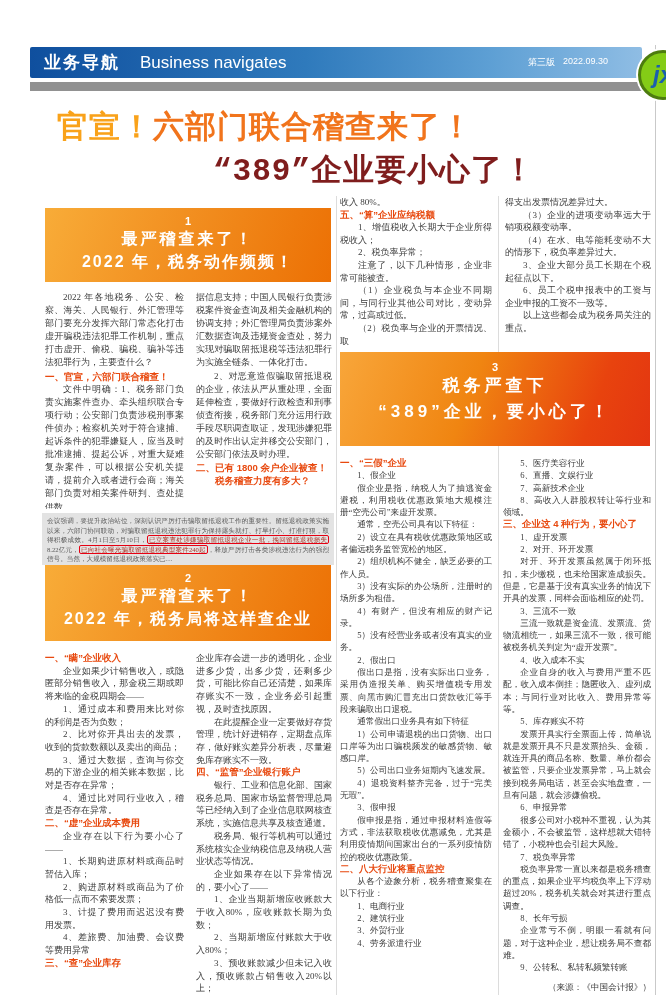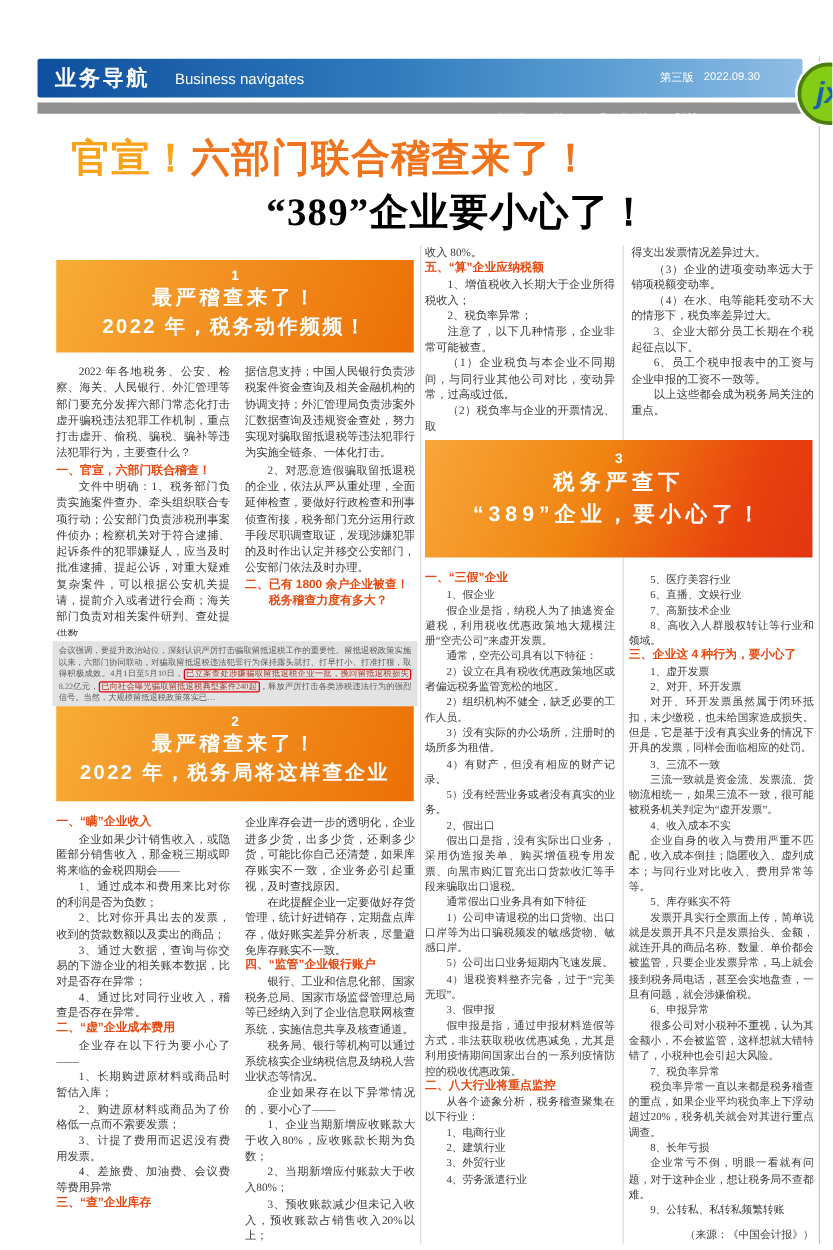--- a/index.html
+++ b/index.html
@@ -5,40 +5,40 @@
   html,body{margin:0;padding:0;background:#ffffff;}
   .page{position:relative;width:666px;height:1000px;background:#fff;overflow:hidden;
         font-family:"Liberation Serif",serif;}
 
   
   .topbar{position:absolute;left:30px;top:47px;width:612px;height:31px;
           background:linear-gradient(90deg,#0f4f9e 0%,#2f7abc 45%,#5d9fd4 75%,#8fbde4 100%);
           border-radius:2px;color:#fff;display:flex;align-items:center;
           font-family:"Liberation Sans",sans-serif;}
   .topbar .cn{font-weight:bold;font-size:17px;margin-left:14px;letter-spacing:2px;}
-  .topbar .en{font-size:12px;margin-left:20px;}
+  .topbar .en{font-size:17px;margin-left:20px;}
   .topbar .edition{margin-left:auto;margin-right:34px;font-size:9px;display:flex;gap:8px;}
   .graybar{position:absolute;left:30px;top:82px;width:612px;height:9px;background:#919191;
            text-align:right;font-family:"Liberation Sans",sans-serif;}
   .graybar span{font-size:6.5px;color:#fff;line-height:9px;margin-right:68px;letter-spacing:.5px;}
   .logo{position:absolute;left:602px;top:50px;width:44px;height:44px;border-radius:50%;
         background:#84cc16;border:3px solid #4d7c0f;display:flex;align-items:center;justify-content:center;
         box-shadow:0 0 0 2px #fff;margin-left:36px;}
   .logo-jx{font-family:"Liberation Sans",sans-serif;font-style:italic;font-weight:bold;
            font-size:24px;color:#1b5fae;position:relative;line-height:1;}
   .logo-jx::after{content:"";position:absolute;right:-4px;top:-2px;width:10px;height:10px;
            border:2px solid #d8262c;border-left-color:transparent;border-bottom-color:transparent;
            border-radius:50%;transform:rotate(20deg);}
 
   
   .headline1{position:absolute;left:57px;top:106px;font-family:"Liberation Sans",sans-serif;
              font-weight:bold;font-size:31px;letter-spacing:1px;white-space:nowrap;}
   .hl-a{color:#f9a21a;} .hl-b{color:#f1741c;}
-  .headline2{position:absolute;left:213px;top:149px;font-family:Liberation Serif, serif;
-             font-weight:bold;font-size:31px;color:#000000;white-space:nowrap;letter-spacing:1px;}
+  .headline2{position:absolute;left:213px;top:149px;font-family:Liberation Mono, monospace;
+             font-weight:bold;font-size:31px;color:#7f1d1d;white-space:nowrap;letter-spacing:1px;}
 
   
   .secbox{position:absolute;color:#fff;text-align:center;font-weight:bold;
           font-family:"Liberation Sans",sans-serif;}
   #box1{left:45px;top:208px;width:286px;height:74px;
         background:linear-gradient(110deg,#f8ac38 0%,#f29021 45%,#ec7004 100%);}
   #box2{left:45px;top:565px;width:286px;height:76px;
         background:linear-gradient(110deg,#f8ac38 0%,#f29021 45%,#ec7004 100%);}
   #box3{left:340px;top:352px;width:310px;height:94px;
         background:linear-gradient(110deg,#f8a63a 0%,#f08511 42%,#e8430e 80%,#e33511 100%);}

